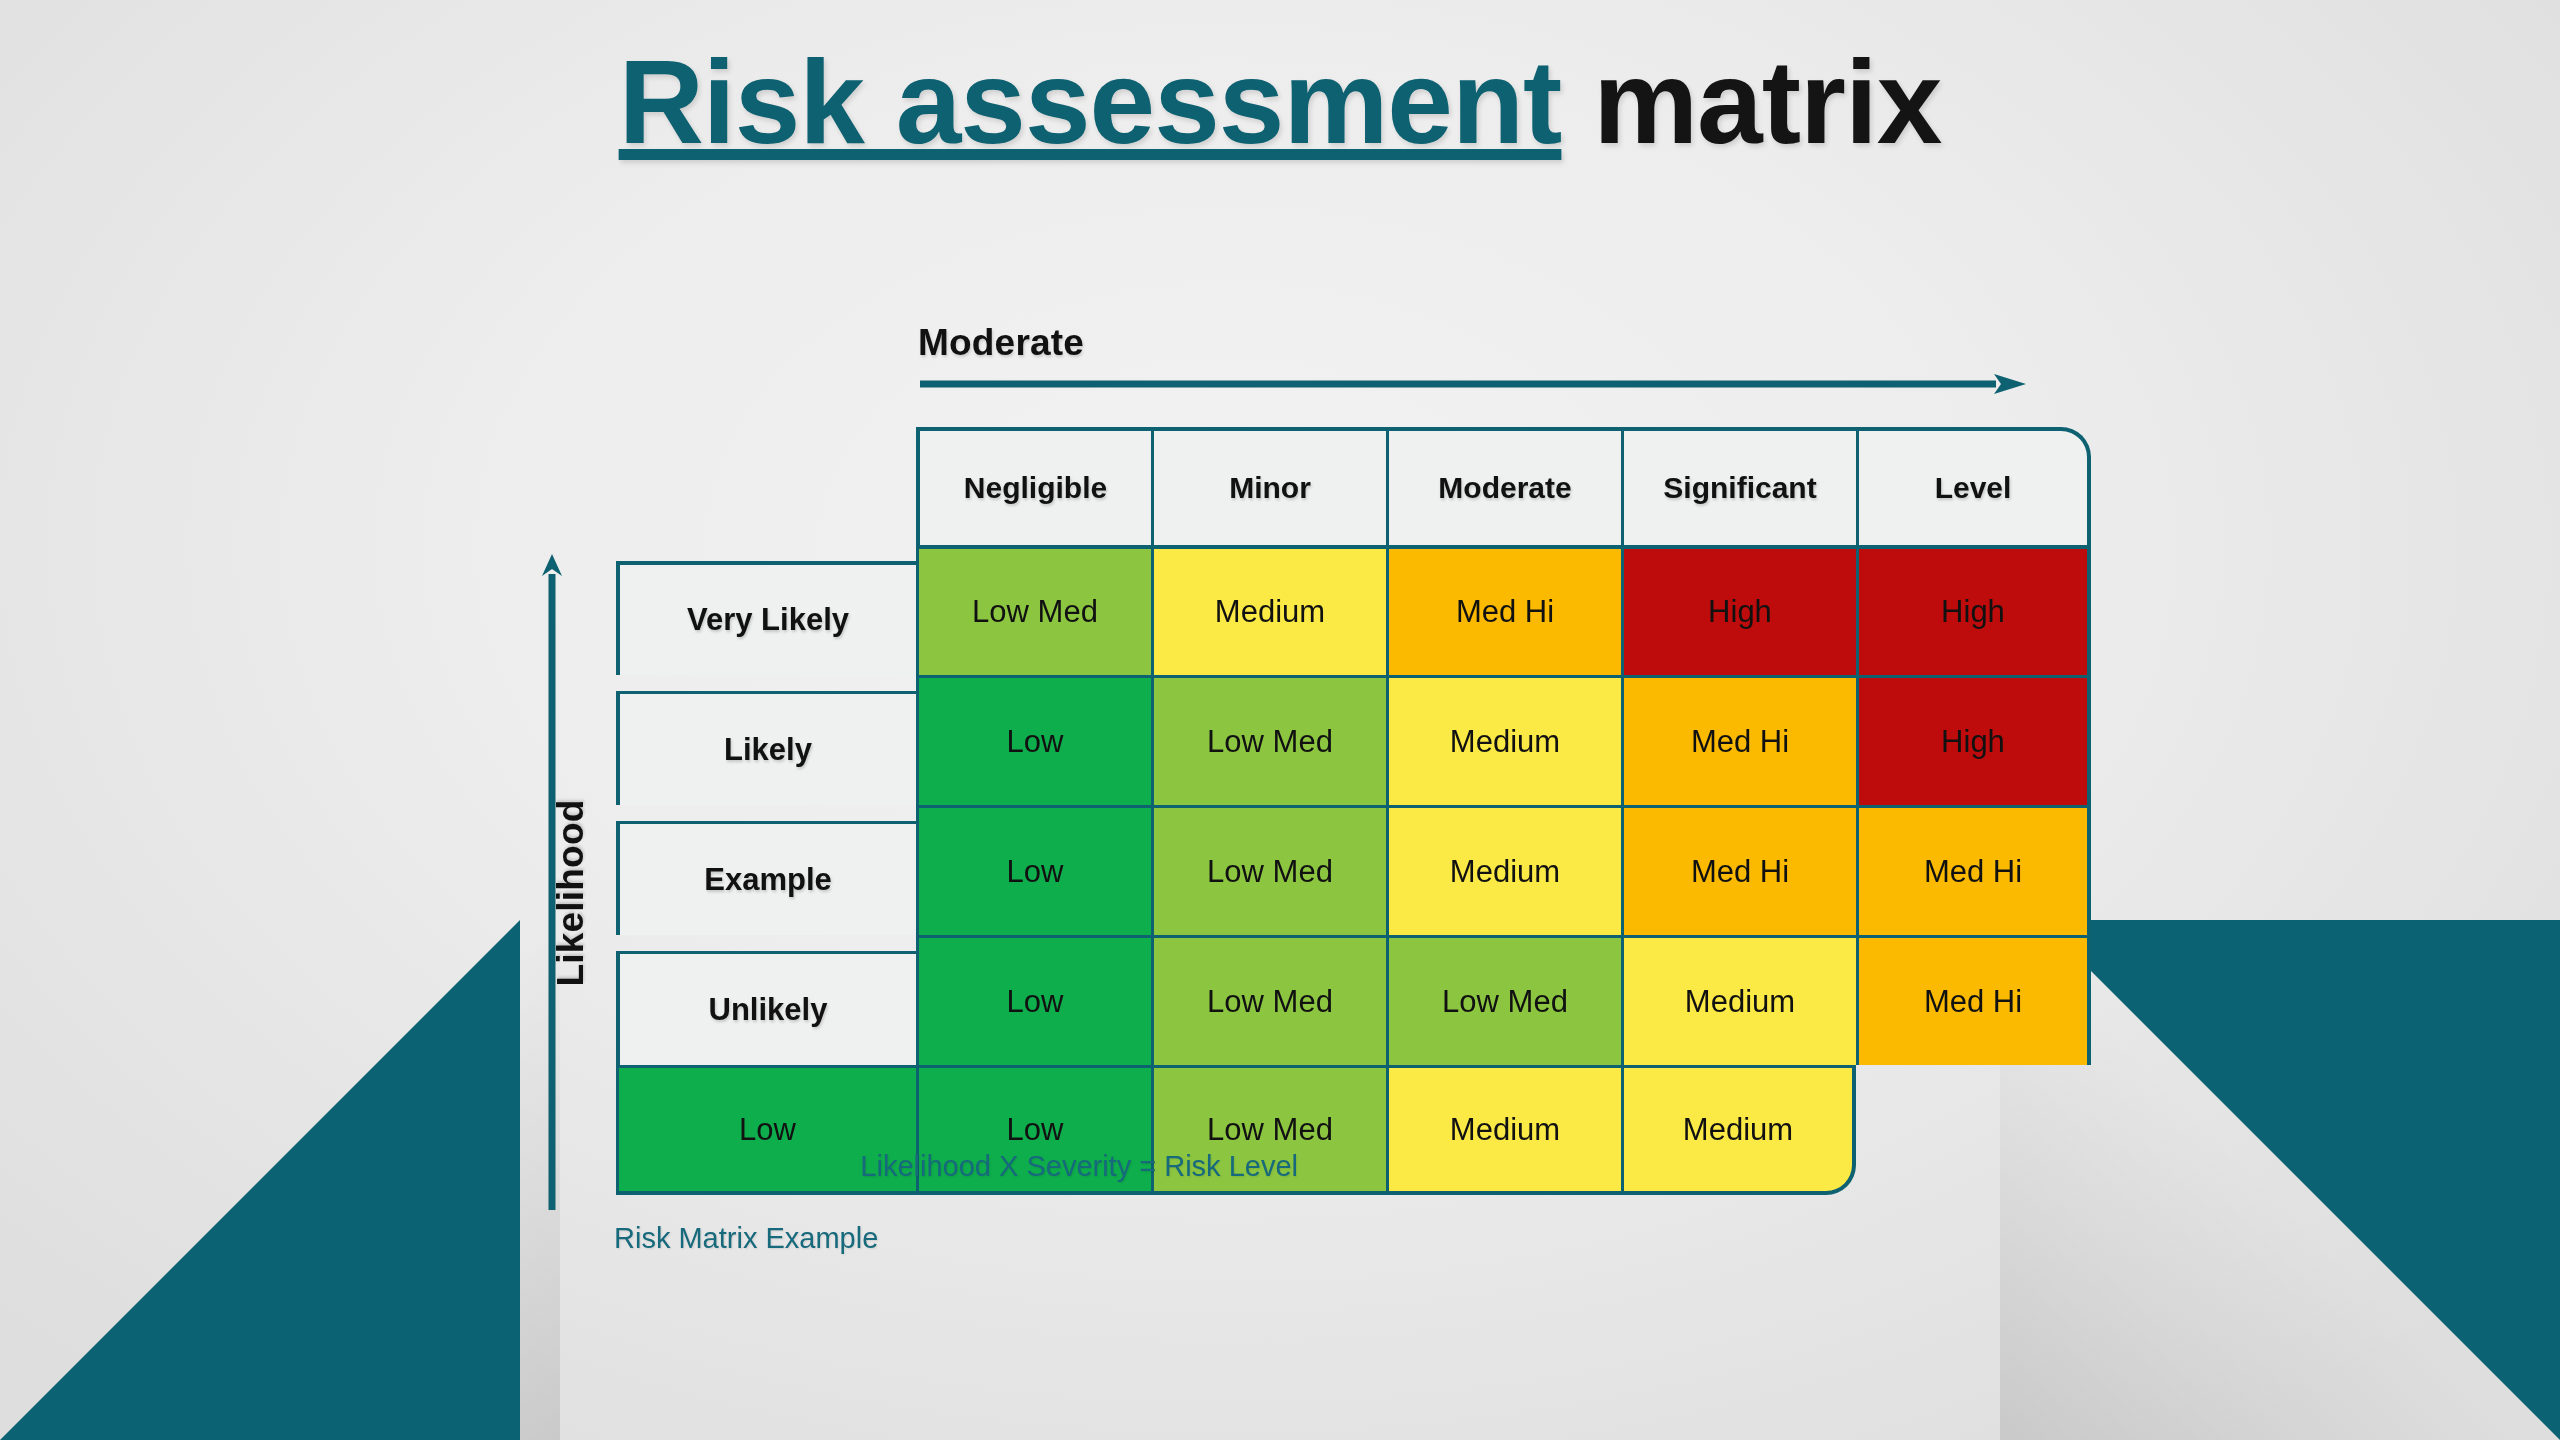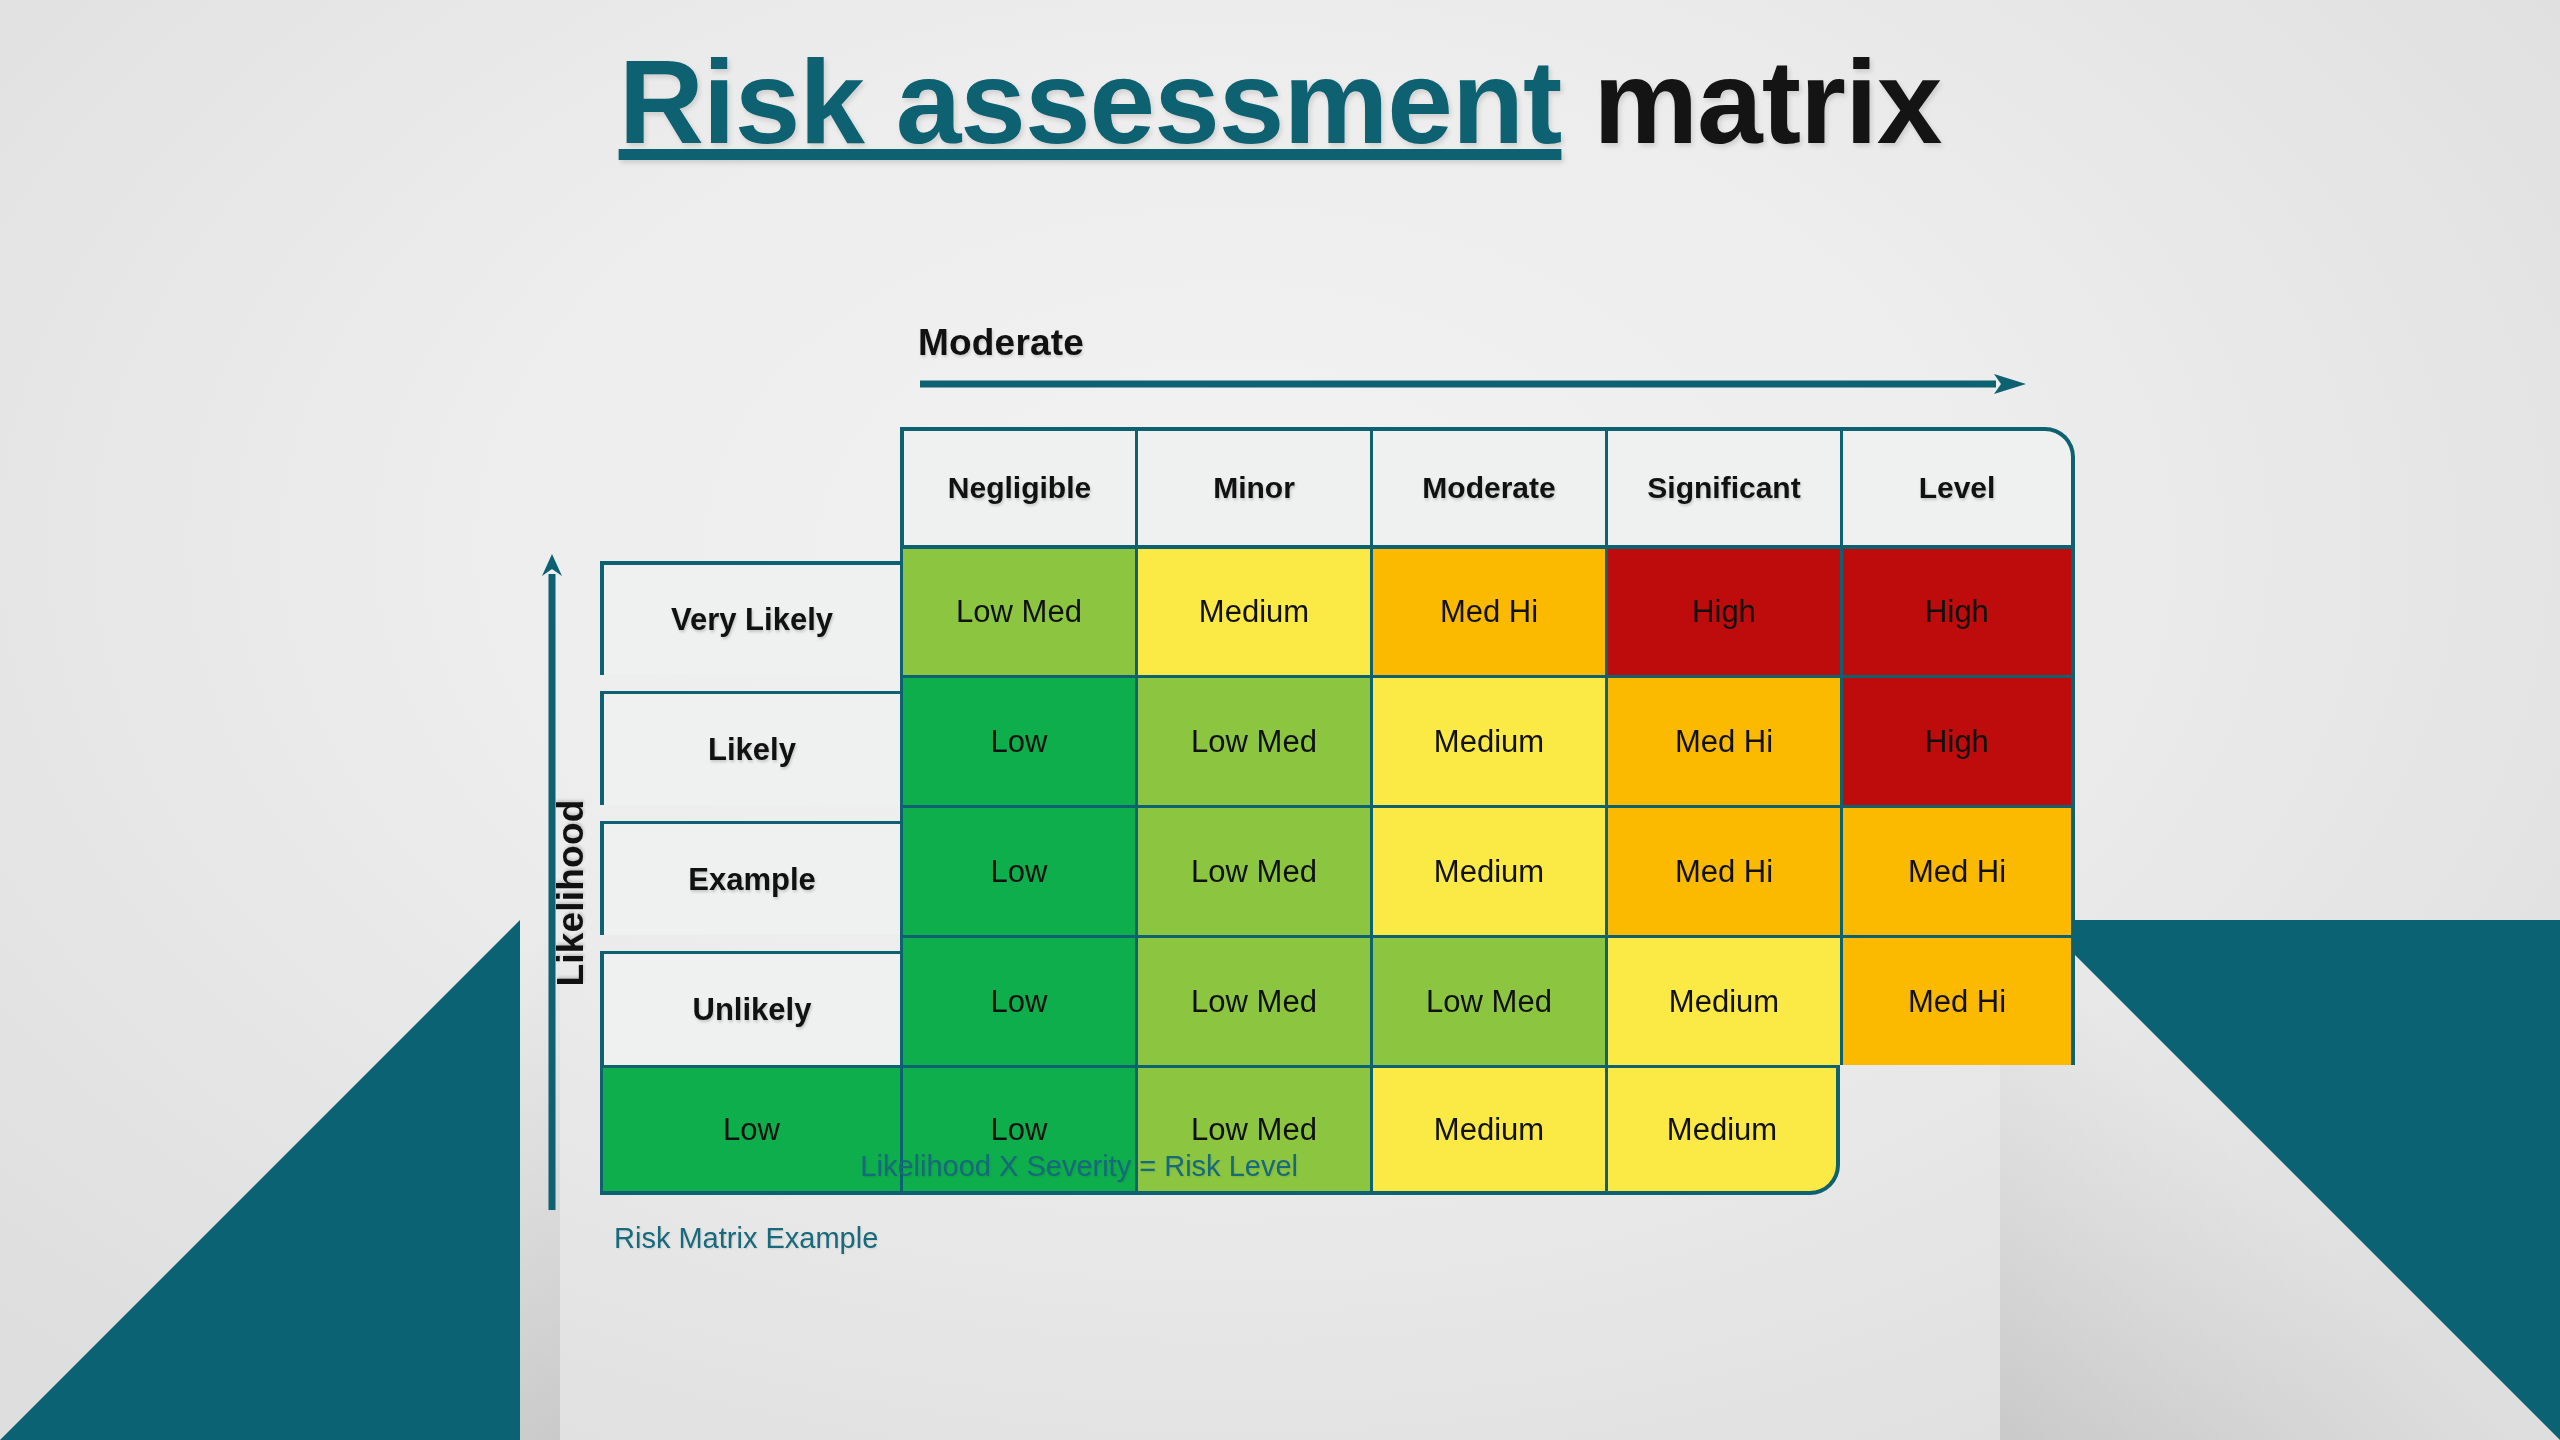--- a/index.html
+++ b/index.html
@@ -113,21 +113,21 @@
     font-weight: bold;
     color: #111;
     letter-spacing: 0.2px;
     white-space: nowrap;
     text-shadow: 2px 1px 3px rgba(0,0,0,0.16);
   }
 
   
   #matrix-wrap {
     position: absolute;
-    left: 600px;
+    left: 616px;
     top: 427px;
     width: 1476px;
     height: 790px;
     padding-left: 44px;
   }
 
   .matrix-grid {
     position: absolute;
     left: 0;
     top: 0;

